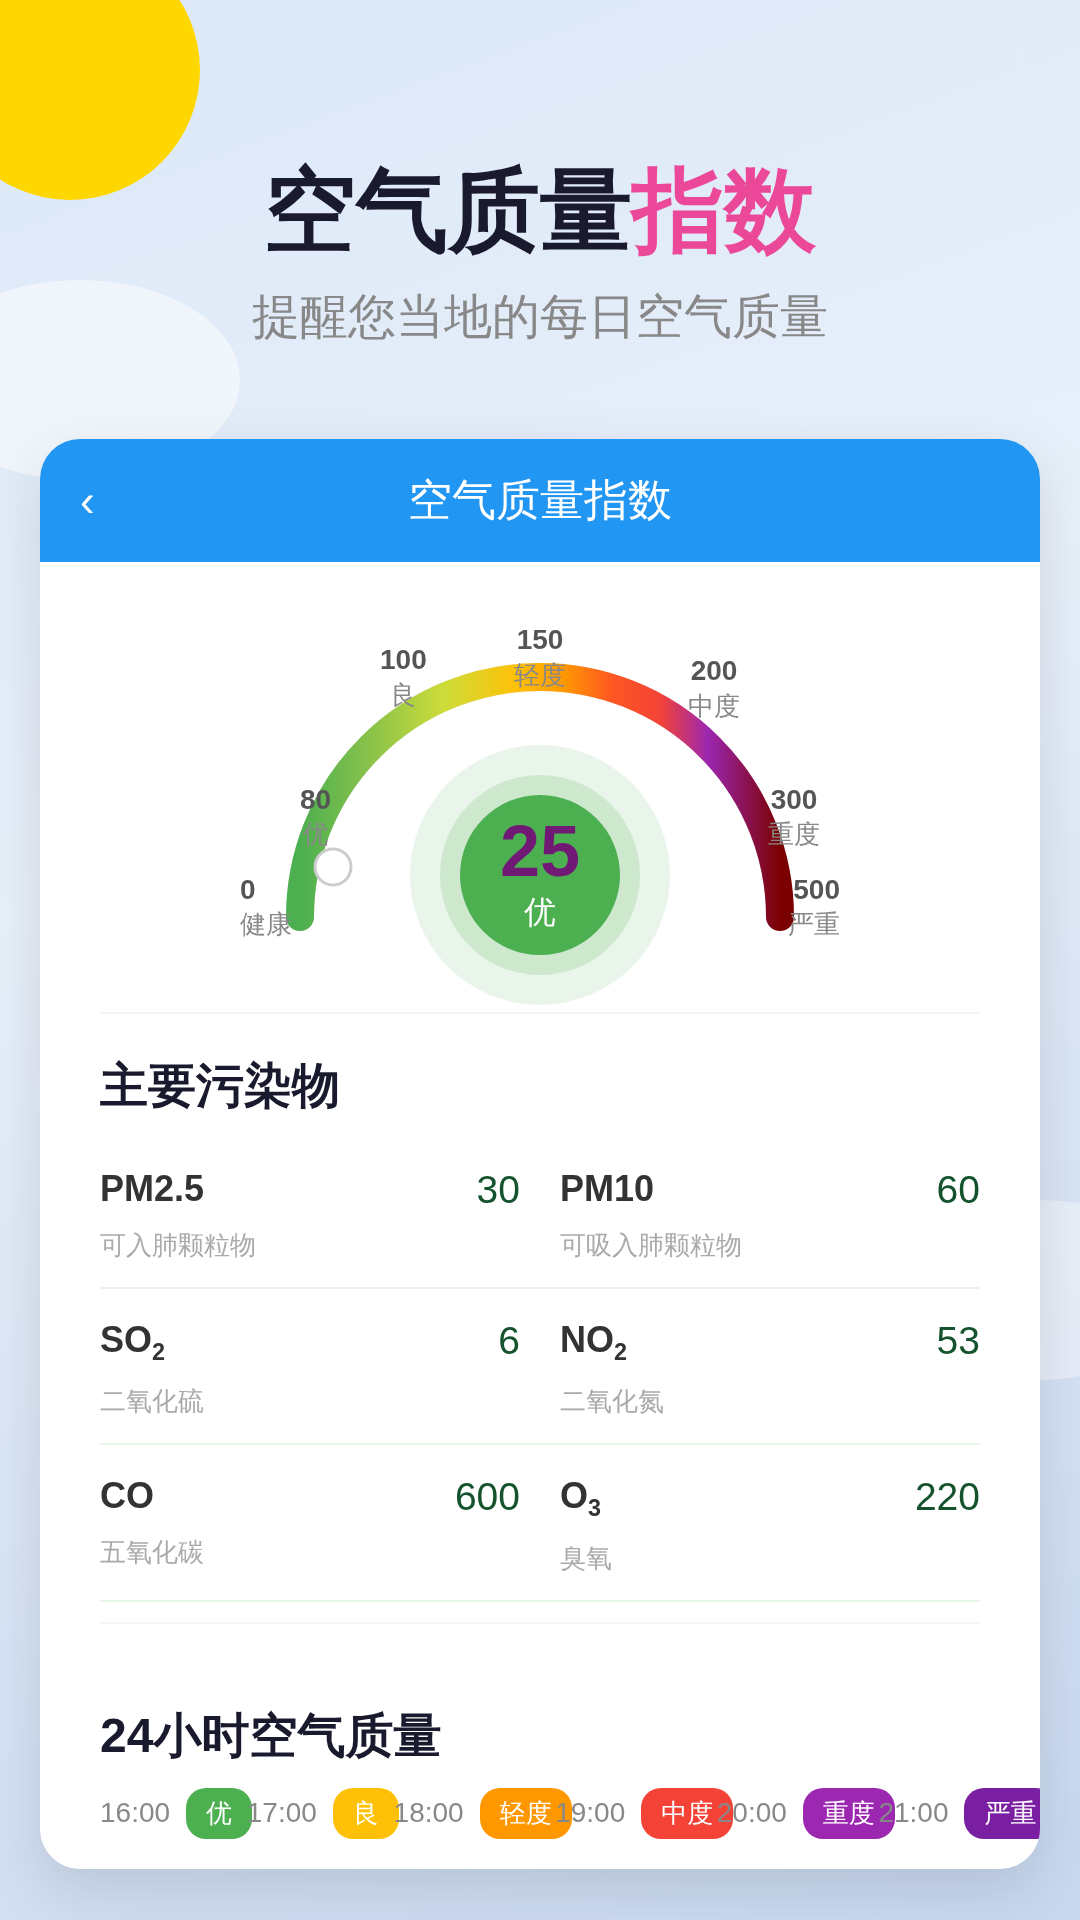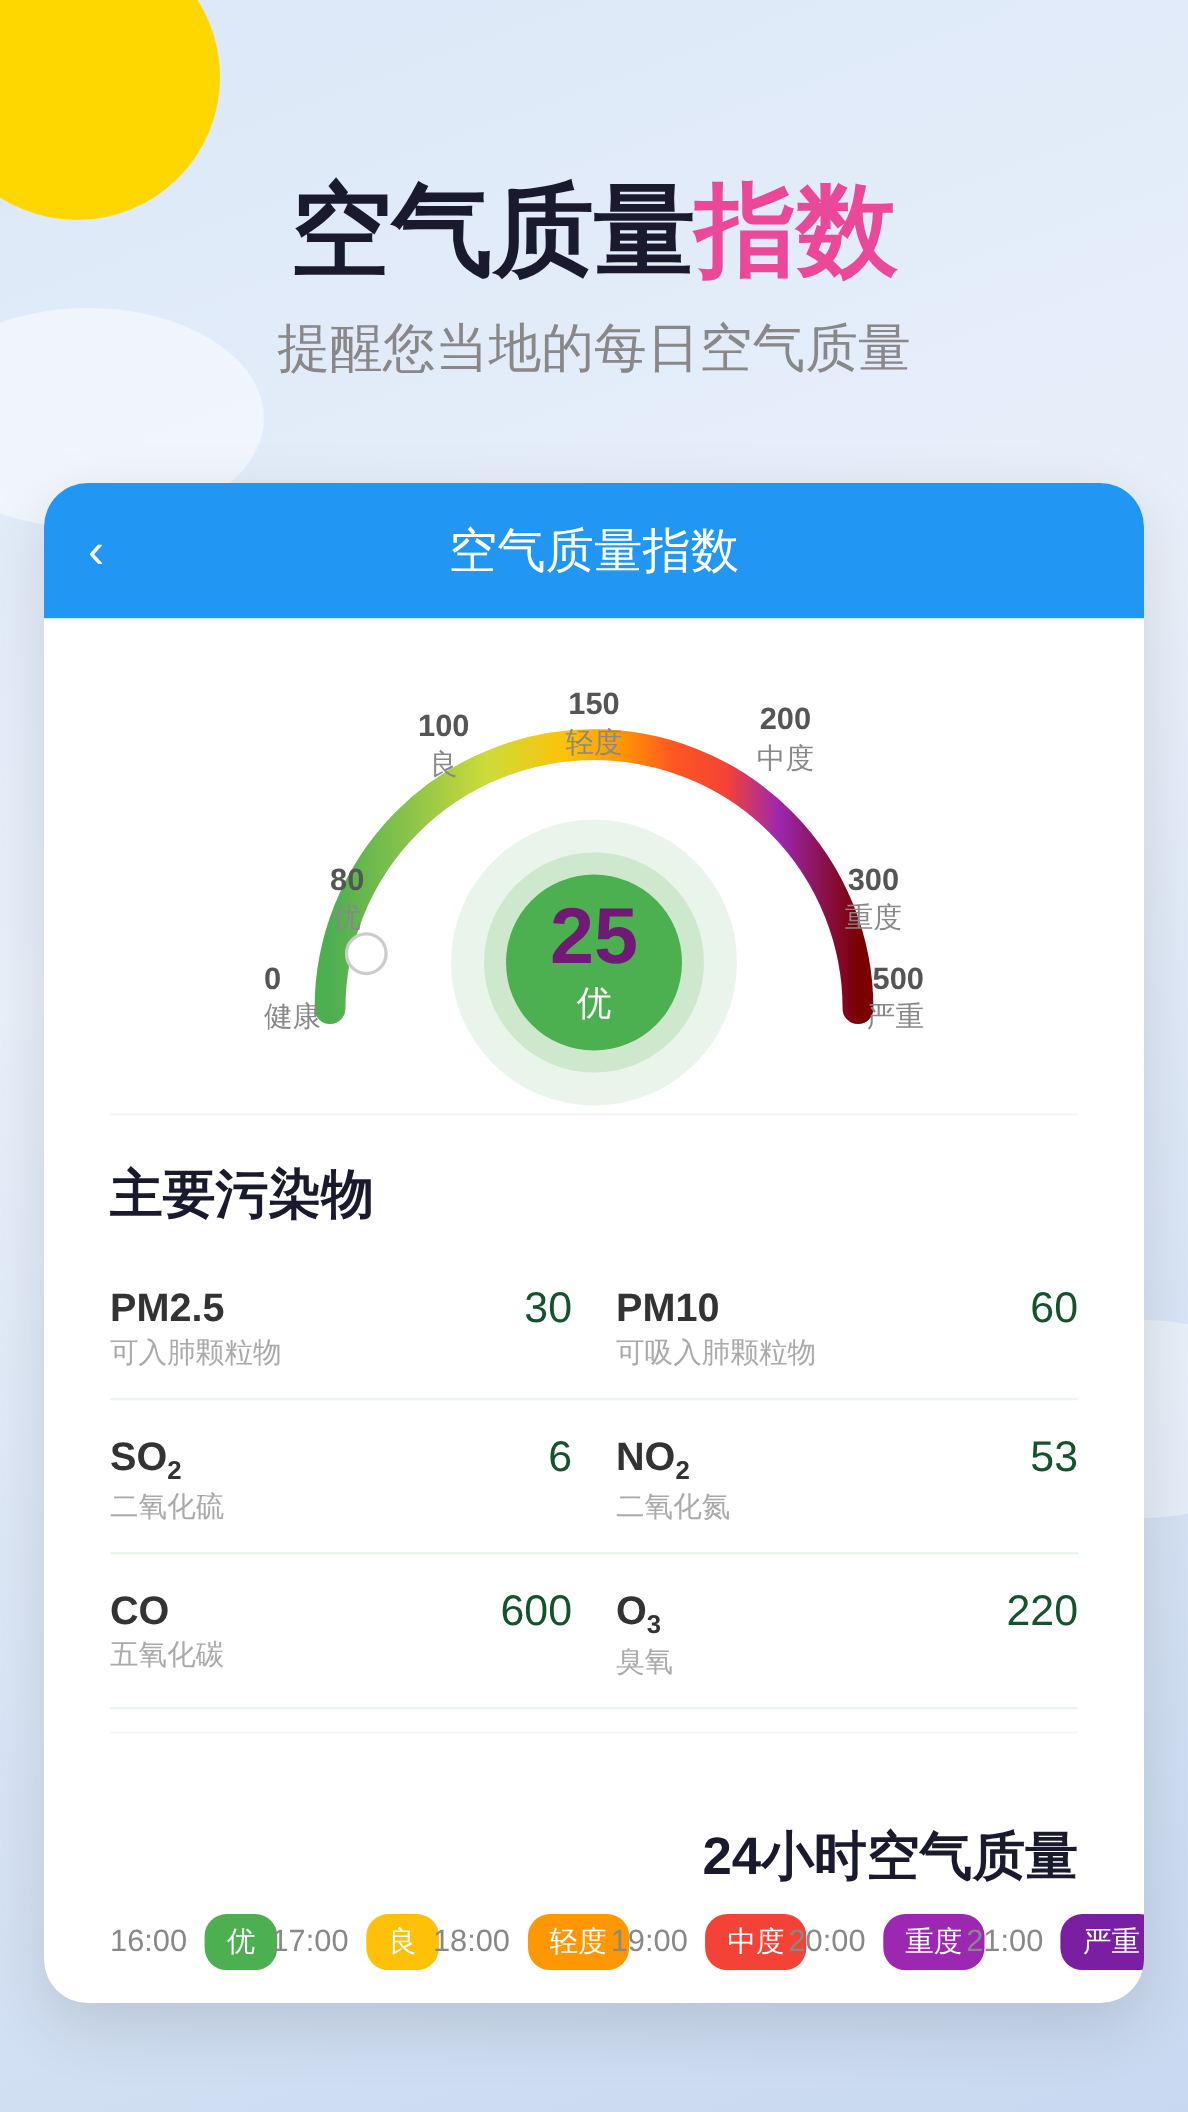--- a/index.html
+++ b/index.html
@@ -215,27 +215,26 @@
       color: #333;
     }
     .pollutant-value {
       font-size: 39px;
       font-weight: 400;
       color: #14532d;
     }
     .pollutant-name-sub {
       font-size: 26px;
       color: #aaa;
-      margin-top: 2px;
+      margin-top: 18px;
     }
 
     
     .hours-section {
       padding: 40px 0 30px;
-      text-align: right;
     }
     .hours-scroll {
       display: flex;
       padding: 0 60px;
       gap: 60px;
       overflow-x: auto;
     }
     .hour-item {
       display: flex;
       flex-direction: row;
@@ -329,21 +328,21 @@
       <div class="gauge-label" style="left:140px; top:20px;">
         <div style="font-size:28px; font-weight:600; color:#555;">100</div>
         <div>良</div>
       </div>
       
       <div class="gauge-label" style="left:50%; top:0; transform:translateX(-50%);">
         <div style="font-size:28px; font-weight:600; color:#555;">150</div>
         <div>轻度</div>
       </div>
       
-      <div class="gauge-label" style="right:100px; top:14px;">
+      <div class="gauge-label" style="right:100px; top:31px;">
         <div style="font-size:28px; font-weight:600; color:#555;">200</div>
         <div>中度</div>
       </div>
       
       <div class="gauge-label" style="right:20px; bottom:120px;">
         <div style="font-size:28px; font-weight:600; color:#555;">300</div>
         <div>重度</div>
       </div>
       
       <div class="gauge-label" style="right:0; bottom:30px; text-align:right;">

